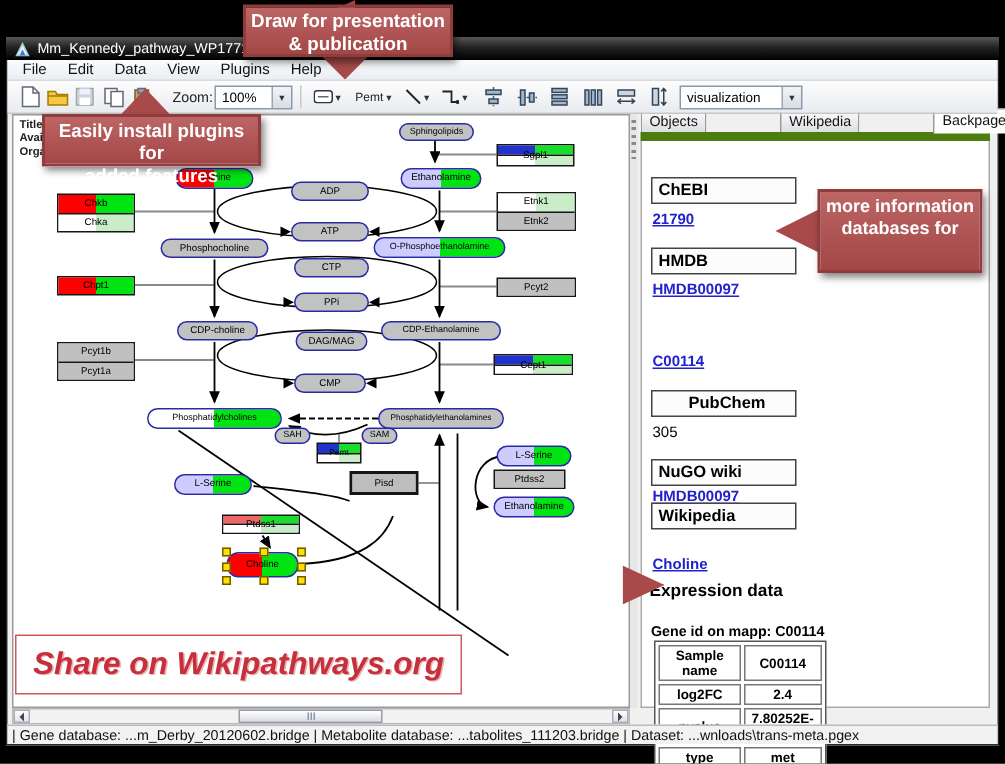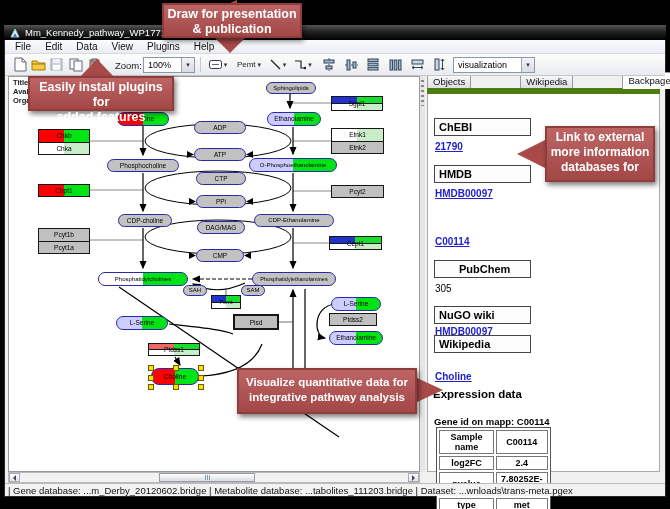--- a/index.html
+++ b/index.html
@@ -417,26 +417,24 @@
   </div>
 
   <div class="cararrow arr-up" style="left:80px;top:59px;width:34px;height:18px;"></div>
   <div class="callout" style="left:28px;top:76px;width:146px;height:35px;font-size:12.5px;padding-top:2px;">
     <div>Easily install plugins for</div>
     <div>added features</div>
   </div>
 
   <div class="cararrow arr-left" style="left:517px;top:139px;width:30px;height:30px;"></div>
   <div class="callout" style="left:545px;top:126px;width:110px;height:56px;font-size:12px;padding-top:2px;line-height:16px;">
-    <div>Link  to external</div>
     <div>more information</div>
     <div>databases  for</div>
   </div>
 
   <div class="cararrow arr-left" style="left:205px;top:366px.;width:32px;height:28px;"></div>
   <div class="cararrow arr-right" style="left:415px;top:377px;width:28px;height:26px;"></div>
-  <div class="callout" style="left:237px;top:368px;width:180px;height:46px;font-size:11.5px;padding-top:5px;">
-    <div>Visualize quantitative data  for</div>
-    <div>integrative pathway analysis</div>
-  </div>
-
+
+  <div id="sharebox">
+    <span>Share on Wikipathways.org</span>
+  </div>
 
 </div>
 
 </body></html>

